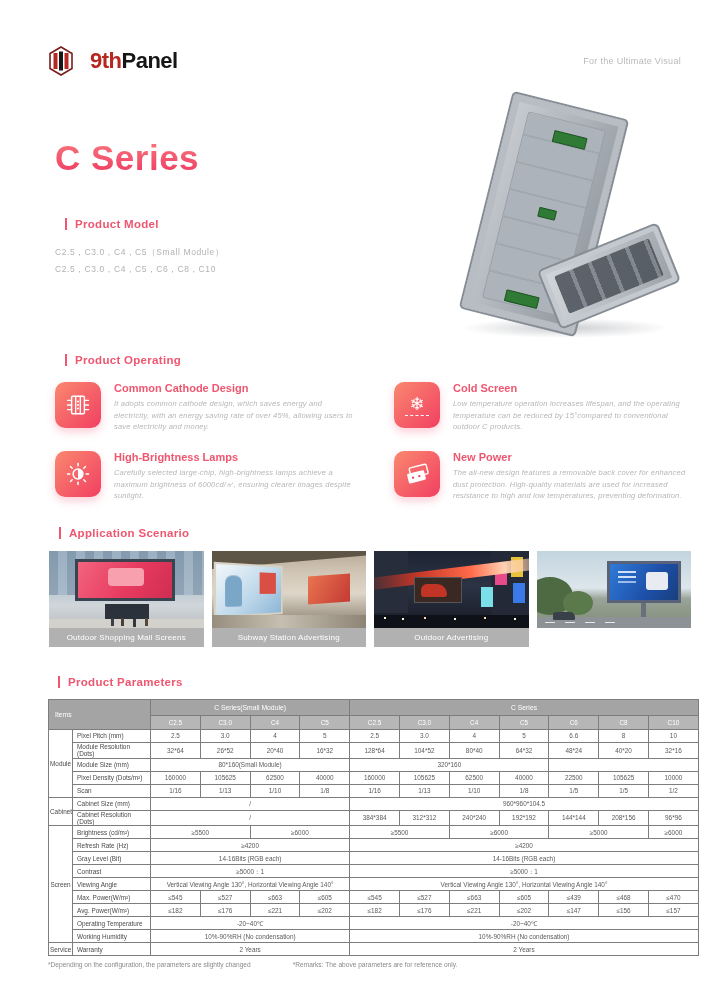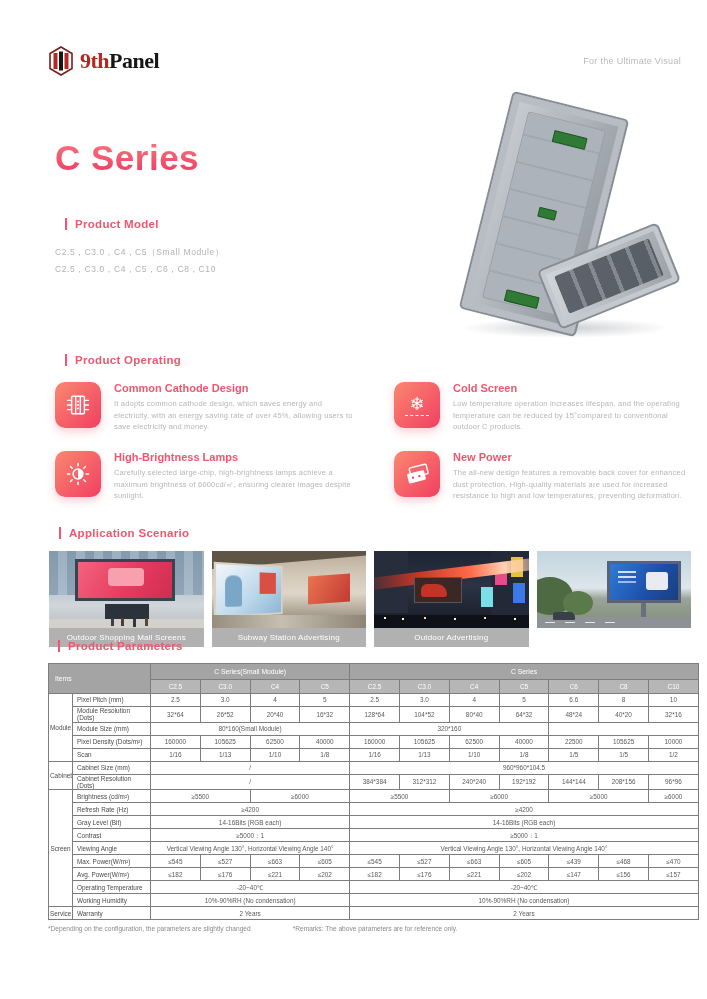--- a/index.html
+++ b/index.html
@@ -1,21 +1,21 @@
 <!DOCTYPE html>
 <html><head>
 <meta charset="utf-8">
 <style>
   * { margin:0; padding:0; box-sizing:border-box; }
   html,body { width:707px; height:999px; background:#fff; font-family:"Liberation Sans", sans-serif; }
   #page { position:relative; width:707px; height:999px; background:#fff; overflow:hidden; }
 
   
   .hdr { position:absolute; top:46px; left:48px; right:26px; display:flex; justify-content:space-between; align-items:center; }
-  .logo { display:flex; align-items:center; gap:6px;font-family:Liberation Serif, serif; }
+  .logo { display:flex; align-items:center; gap:16px; }
   .logo-text { font-size:22px; font-weight:800; letter-spacing:-0.5px; }
   .logo-red { color:#b5271f; }
   .logo-black { color:#161616; }
   .tagline { font-size:9px; color:#b9b9b9; letter-spacing:0.3px; }
 
   
   .hero-title { position:absolute; top:138px; left:55px; font-size:35px; font-weight:800; letter-spacing:0.5px;
     color:#ee3b64; background:linear-gradient(180deg,#f87c7e 0%,#ee3560 100%);
     -webkit-background-clip:text; background-clip:text; -webkit-text-fill-color:transparent; }
 
@@ -48,21 +48,21 @@
 
   
   .adv { position:absolute; top:354px; left:55px; width:638px; }
   .adv-grid { margin-top:16px; display:grid; grid-template-columns:1fr 1fr; column-gap:40px; row-gap:18px; }
   .card { display:flex; gap:13px; }
   .tile { flex:none; width:46px; height:46px; border-radius:10px;
     background:linear-gradient(135deg,#f9886f 0%,#f23f62 100%);
     box-shadow:0 4px 8px rgba(242,63,98,.25); display:flex; align-items:center; justify-content:center;
     flex-direction:column; color:#fff; }
   .card h3 { font-size:11px; font-weight:bold; color:#ef5670; margin-bottom:4px; }
-  .card p { font-size:7.5px; line-height:1.55; color:#b6b6b6; letter-spacing:0.2px; }
+  .card p { font-size:7.5px; line-height:1.55; color:#b6b6b6; letter-spacing:0.2px;font-style:italic; }
   .snow { font-size:18px; line-height:18px; font-family:"DejaVu Sans", sans-serif; }
   .snow-base { width:24px; border-top:1px dashed #fff; margin-top:2px; }
 
   
   .scen { position:absolute; top:527px; left:49px; width:642px; }
   .scen-grid { margin-top:12px; display:grid; grid-template-columns:repeat(4,1fr); gap:8px; }
   .shot { display:flex; flex-direction:column; }
   .ph { position:relative; height:77px; overflow:hidden; background:#888; }
   .ph span { position:absolute; display:block; }
   .cap { height:19px; background:#b1b1b1; color:#fff; font-size:8px; display:flex; align-items:center; justify-content:center; letter-spacing:0.2px; }
@@ -104,21 +104,21 @@
   .ph4 .t2 { left:26px; top:40px; width:30px; height:24px; border-radius:50%; background:#5a7a4c; }
   .ph4 .bb { left:70px; top:10px; width:74px; height:42px; background:linear-gradient(120deg,#2f7ad8 0%,#1d4fa8 60%,#18407f 100%); border:3px solid #58627a; }
   .ph4 .bb i { position:absolute; right:10px; top:8px; width:22px; height:18px; background:#e8ecf2; border-radius:3px; }
   .ph4 .bb b { position:absolute; left:8px; top:7px; width:18px; height:2px; background:#cfe0f8; box-shadow:0 5px 0 #cfe0f8, 0 10px 0 rgba(207,224,248,.7); }
   .ph4 .pl { left:104px; top:52px; width:5px; height:20px; background:#69707c; }
   .ph4 .rd { left:0; right:0; bottom:0; height:11px; background:#8d9296; }
   .ph4 .ds { left:8px; bottom:5px; width:10px; height:1.5px; background:#e8e8e8; box-shadow:20px 0 0 #e8e8e8, 40px 0 0 #e8e8e8, 60px 0 0 #e8e8e8; }
   .ph4 .cr { left:16px; bottom:8px; width:22px; height:8px; background:#39404a; border-radius:3px 5px 1px 1px; }
 
   
-  .params { position:absolute; top:640px; left:48px; width:652px; }
+  .params { position:absolute; top:676px; left:48px; width:652px; }
   .params table { margin-top:11px; border-collapse:collapse; table-layout:fixed; width:650px; font-size:6.4px; color:#5a5a5a; }
   .params th, .params td { border:1px solid #7d7d7d; text-align:center; padding:0 1px; height:13px; line-height:1.15; font-weight:normal; overflow:hidden; }
   .params thead th { color:#fff; }
   .params th.items { background:#a4a4a4; text-align:left; padding-left:6px; font-size:6.8px; }
   .params th.gh { background:#a4a4a4; height:16px; font-size:6.8px; }
   .params th.ch { background:#b6b6b6; height:14px; }
   .params th.rgrp { background:#fff; color:#4a4a4a; }
   .params th.rlbl { background:#fff; color:#4a4a4a; text-align:left; padding-left:4px; }
   .footnotes { margin-top:5px; display:flex; gap:42px; font-size:6.6px; color:#8a8a8a; }
 </style>

